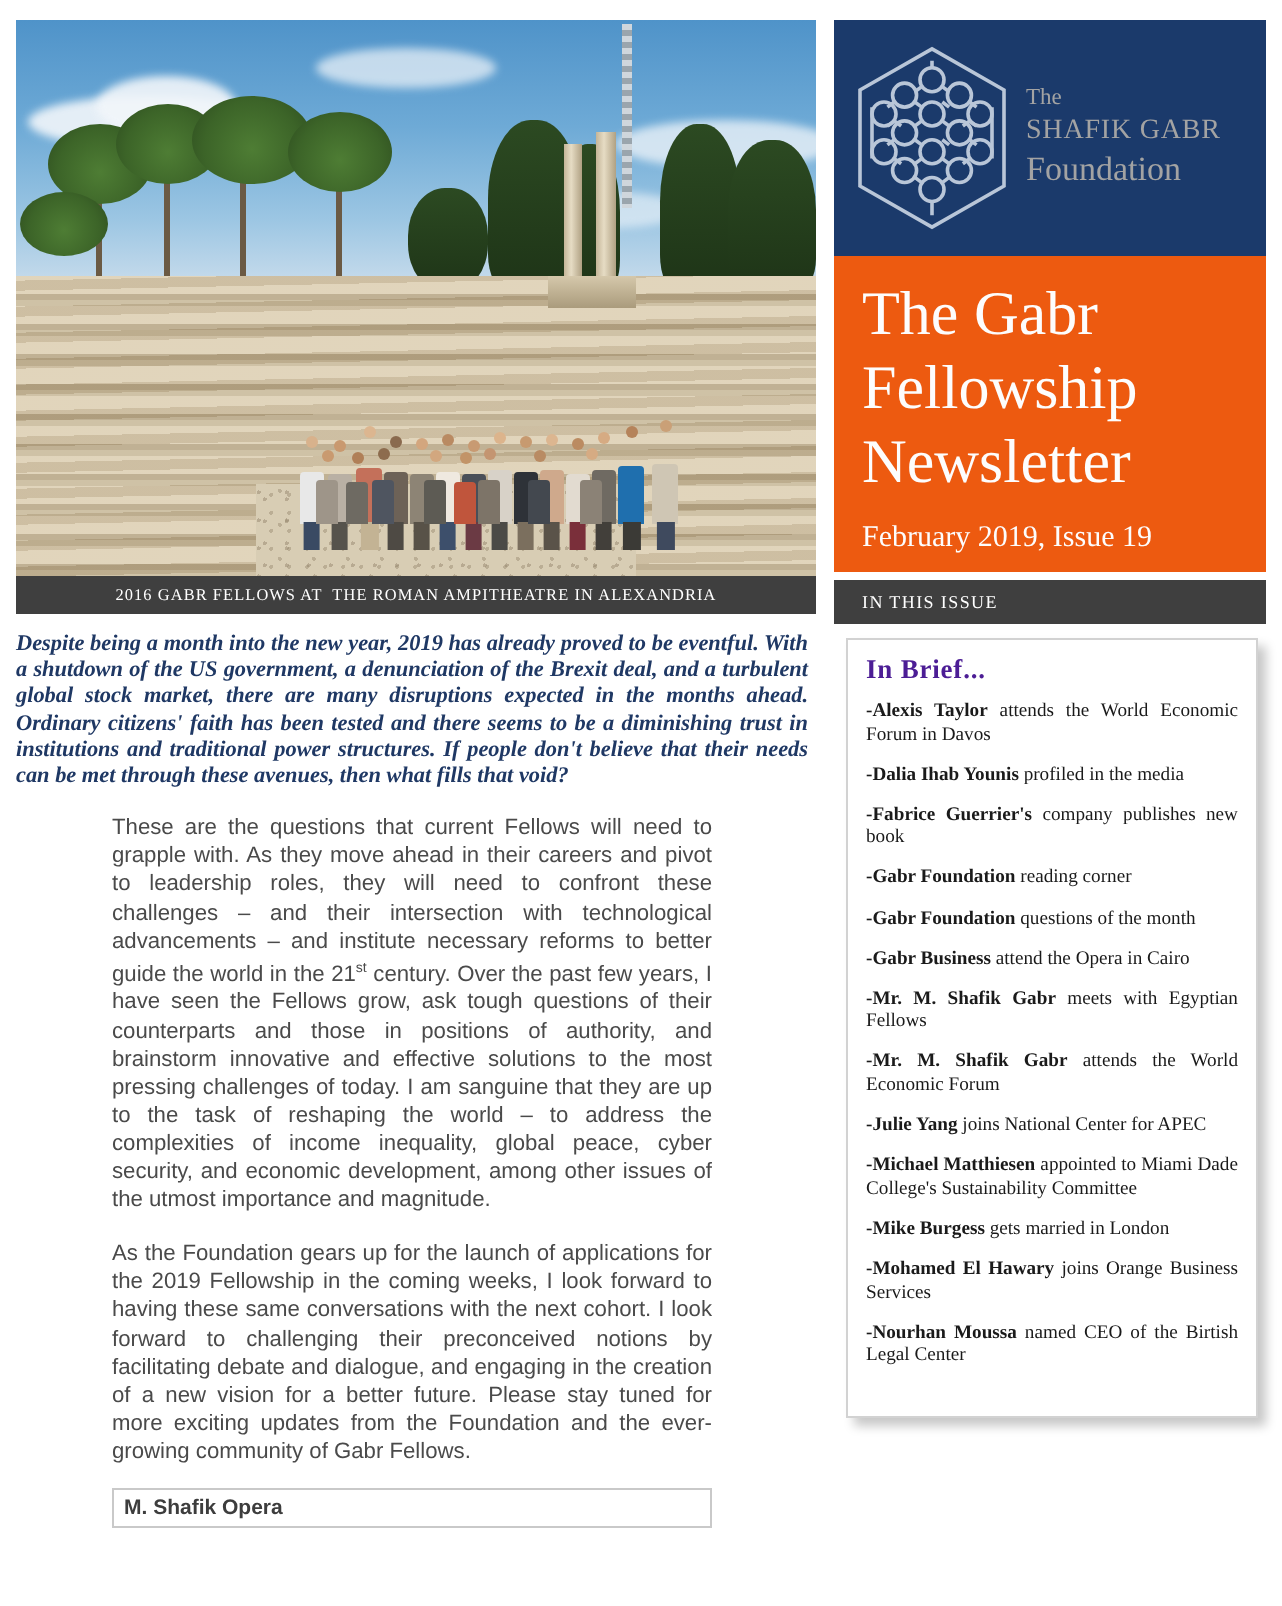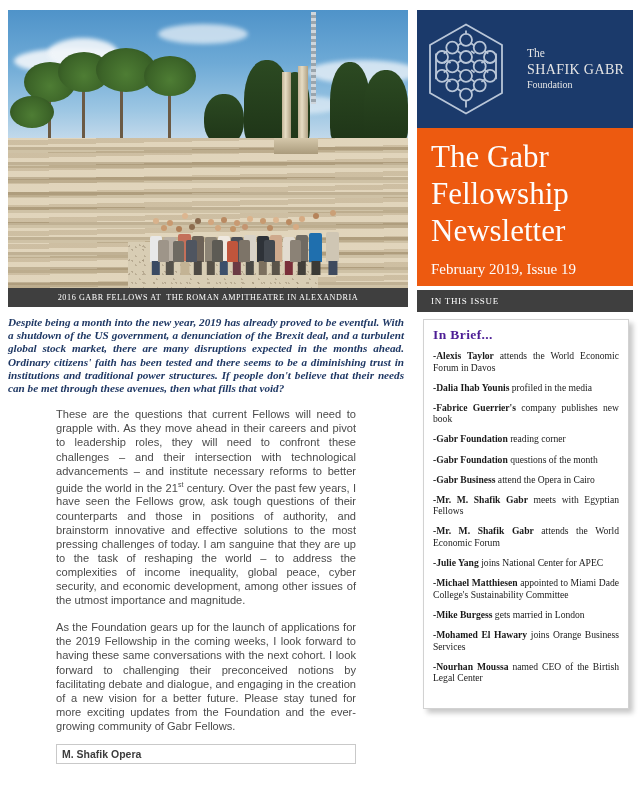--- a/index.html
+++ b/index.html
@@ -126,26 +126,26 @@
   }
 
   
   .right-col { position: absolute; left: 417px; top: 10px; width: 216px; }
   .logo-block {
     width: 216px; height: 118px; background: #1b3a6b;
     display: flex; align-items: center; padding-left: 6px;
   }
   .logo-mark { width: 86px; height: 96px; flex: none; }
   .logo-text {
-    color: #e5e5e5; font-family: "Liberation Serif", serif;
-    line-height: 1.28; margin-left: 18px;
+    color: #a3a3a3; font-family: "Liberation Serif", serif;
+    line-height: 1.28; margin-left: 4px;
   }
   .logo-text .l1 { font-size: 11.5px; }
   .logo-text .l2 { font-size: 14px; letter-spacing: .4px; }
-  .logo-text .l3 { font-size: 10px; }
+  .logo-text .l3 { font-size: 17px; }
 
   .title-block {
     width: 216px; height: 158px; background: #ed5a10;
     padding: 10px 12px 0 14px;
   }
   .title-block .t {
     font-family: "Liberation Serif", serif;
     color: #fdfdfd; font-size: 31px; line-height: 37px;
   }
   .title-block .issue {

